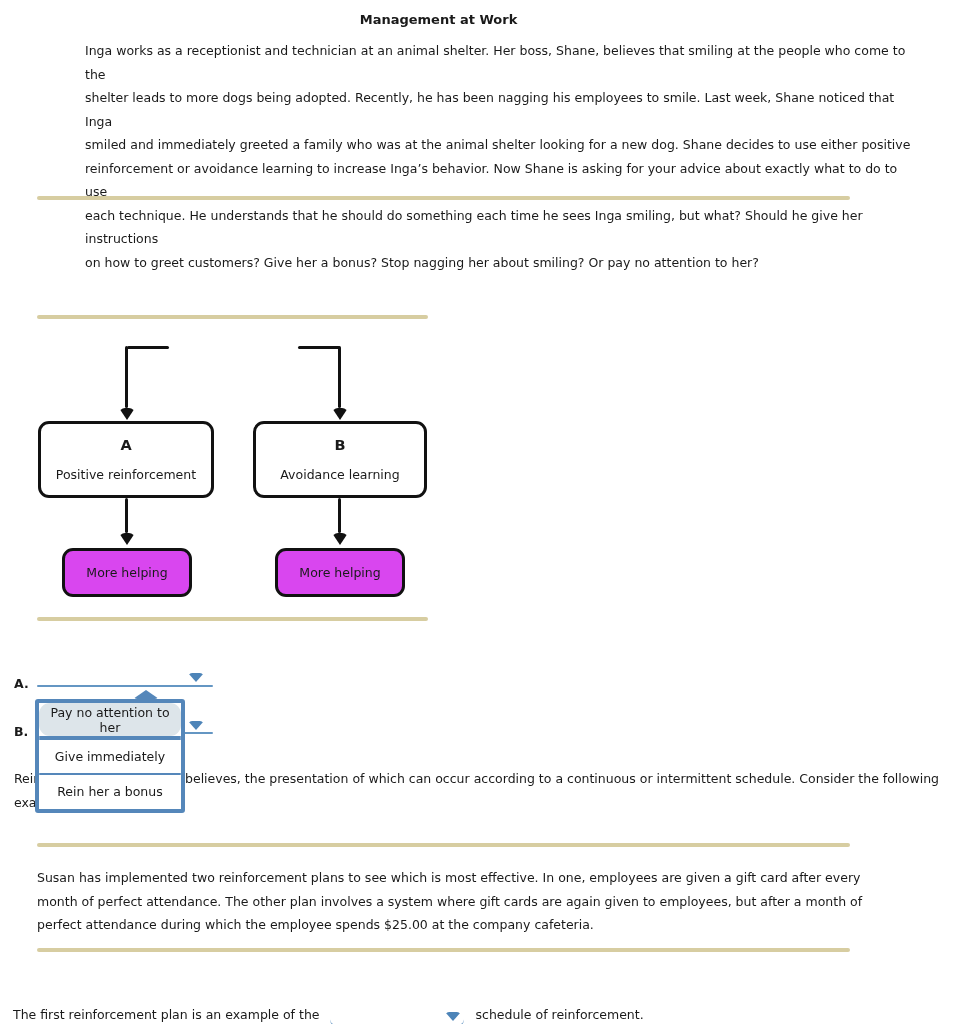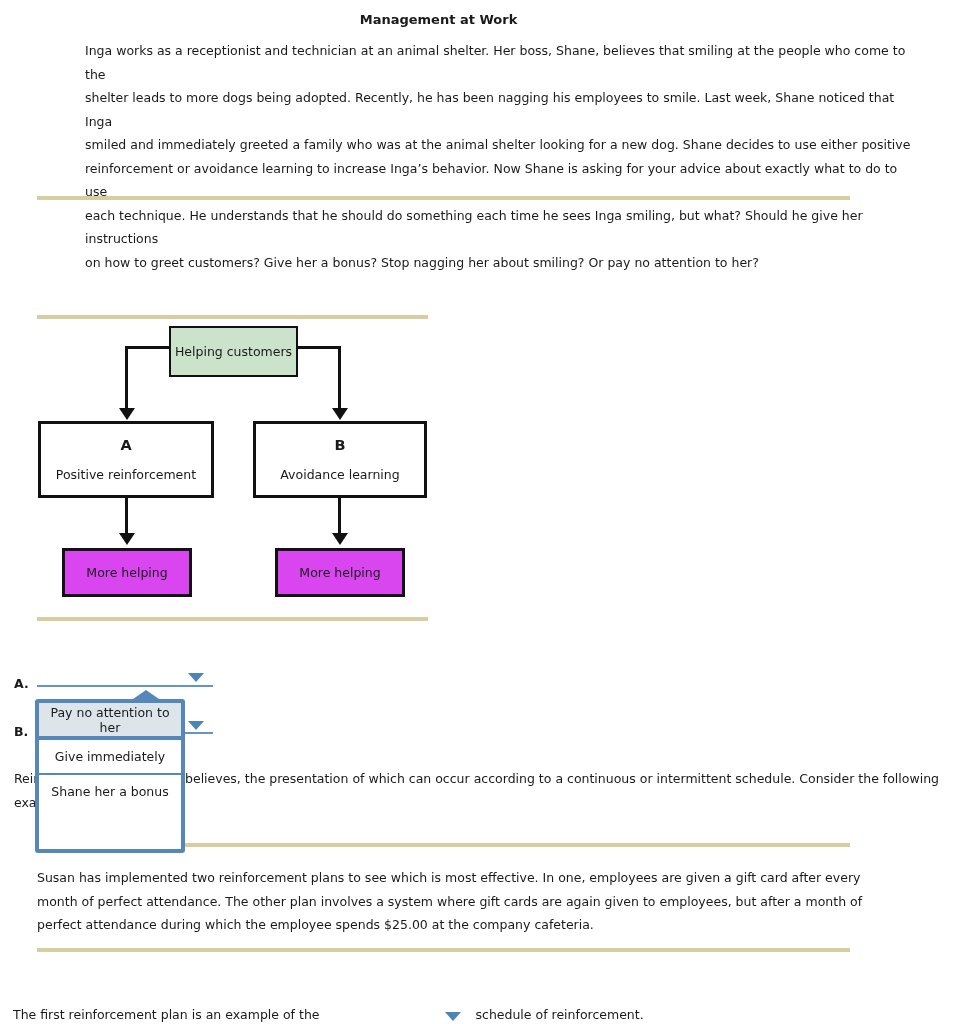--- a/index.html
+++ b/index.html
@@ -1,15 +1,15 @@
 <!DOCTYPE html>
 <html><head>
 <meta charset="utf-8">
 <style>
-  * { margin:0; padding:0; box-sizing:border-box; }
+  * { margin:0; padding:0; box-sizing:border-box;border-radius:11px; }
   html,body { background:#ffffff; }
   .page {
     position:relative; width:971px; height:1024px; overflow:hidden;
     background:#ffffff; color:#1a1a1a;
     font-family:"DejaVu Sans","Liberation Sans",sans-serif;
     font-size:12.5px; line-height:23.5px;
   }
   .abs { position:absolute; }
   .nowrap { white-space:nowrap; }
   .multiline { white-space:pre-line; }
@@ -34,21 +34,21 @@
   .cline { background:#111; }
   .arrowhead-down { width:0; height:0; border-left:8px solid transparent; border-right:8px solid transparent; border-top:12px solid #111; }
 
   
   .dd-label { font-weight:bold; }
   .dd-line { height:2px; background:#6496c3; }
   .caret-down { width:0; height:0; border-left:8px solid transparent; border-right:8px solid transparent; border-top:9px solid #4d84b8; }
 
   
   .menu {
-    left:35px; top:699px; width:150px; height:154px; z-index:5;
+    left:35px; top:699px; width:150px; height:114px; z-index:5;
     background:#ffffff; border:4px solid #5587ba; border-radius:3px;
   }
   .menu-notch { position:absolute; left:94px; top:-13px; width:0; height:0;
     border-left:13px solid transparent; border-right:13px solid transparent;
     border-bottom:9px solid #5587ba; }
   .menu-row { height:33px; display:flex; align-items:center; justify-content:center; text-align:center; line-height:15px; cursor:default; }
   .menu-row.hl { background:#dde5ea; }
   .menu-sep { height:2px; background:#5587ba; }
 
   .susan { left:37px; top:866px; width:830px; }
@@ -69,21 +69,20 @@
 smiled and immediately greeted a family who was at the animal shelter looking for a new dog. Shane decides to use either positive
 reinforcement or avoidance learning to increase Inga’s behavior. Now Shane is asking for your advice about exactly what to do to use
 each technique. He understands that he should do something each time he sees Inga smiling, but what? Should he give her instructions
 on how to greet customers? Give her a bonus? Stop nagging her about smiling? Or pay no attention to her?</div>
 
   <div class="abs divider" style="left:37px; top:196px; width:813px;"></div>
 
 
   <div class="abs divider" style="left:37px; top:315px; width:391px;"></div>
 
-  <div class="abs dbox box-top">Helping customers</div>
 
   <div class="abs cline" style="left:127px; top:346px; width:42px; height:3px;"></div>
   <div class="abs cline" style="left:125px; top:346px; width:3px; height:62px;"></div>
   <div class="abs arrowhead-down" style="left:119px; top:408px;"></div>
 
   <div class="abs cline" style="left:298px; top:346px; width:42px; height:3px;"></div>
   <div class="abs cline" style="left:338px; top:346px; width:3px; height:62px;"></div>
   <div class="abs arrowhead-down" style="left:332px; top:408px;"></div>
 
   <div class="abs dbox box-white box-a">
@@ -119,21 +118,21 @@
 
   <div class="abs divider" style="left:37px; top:843px; width:813px;"></div>
 
   <div class="abs menu">
     <div class="menu-notch"></div>
     <div class="menu-row hl">Pay no attention to her</div>
     <div class="menu-sep"></div>
     <div class="menu-sep"></div>
     <div class="menu-row">Give immediately</div>
     <div class="menu-sep"></div>
-    <div class="menu-row">Shane her a bonus</div>
+    <div class="menu-row">Rein her a bonus</div>
   </div>
 
   <div class="abs susan multiline">Susan has implemented two reinforcement plans to see which is most effective. In one, employees are given a gift card after every
 month of perfect attendance. The other plan involves a system where gift cards are again given to employees, but after a month of
 perfect attendance during which the employee spends $25.00 at the company cafeteria.</div>
 
   <div class="abs divider" style="left:37px; top:948px; width:813px;"></div>
 
   <div class="abs bottom-line">
     <span class="nowrap">The first reinforcement plan is an example of the</span>

